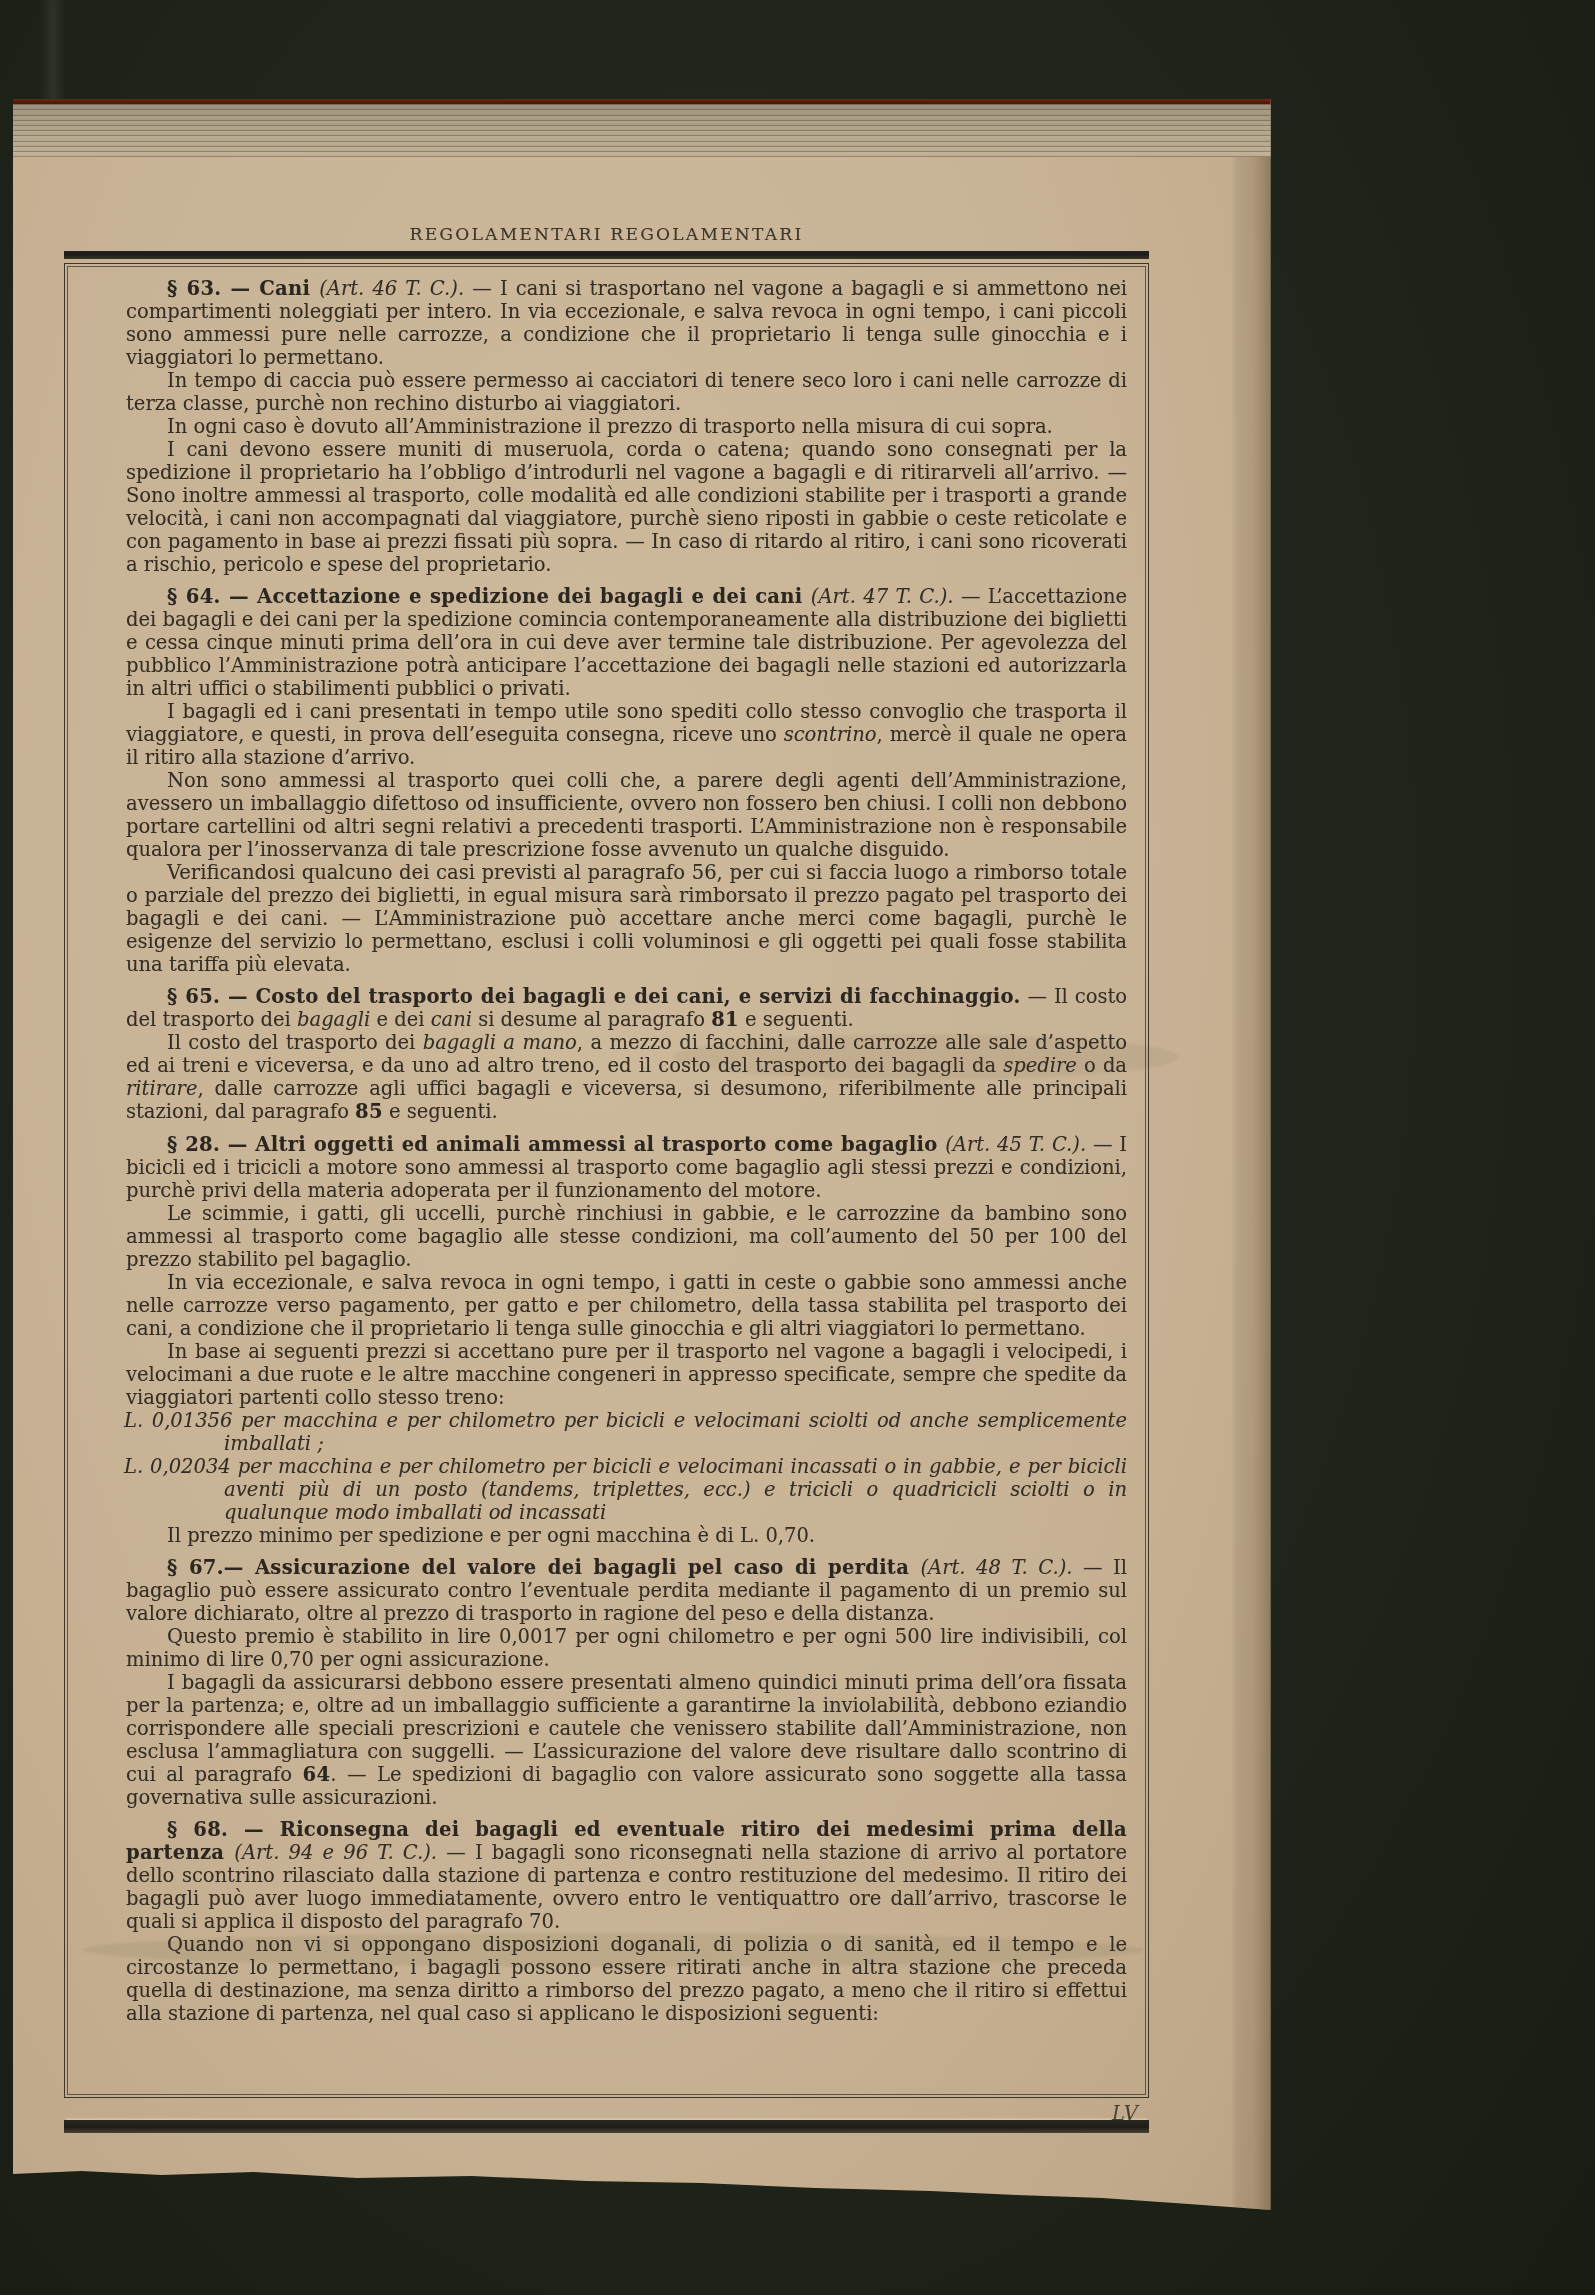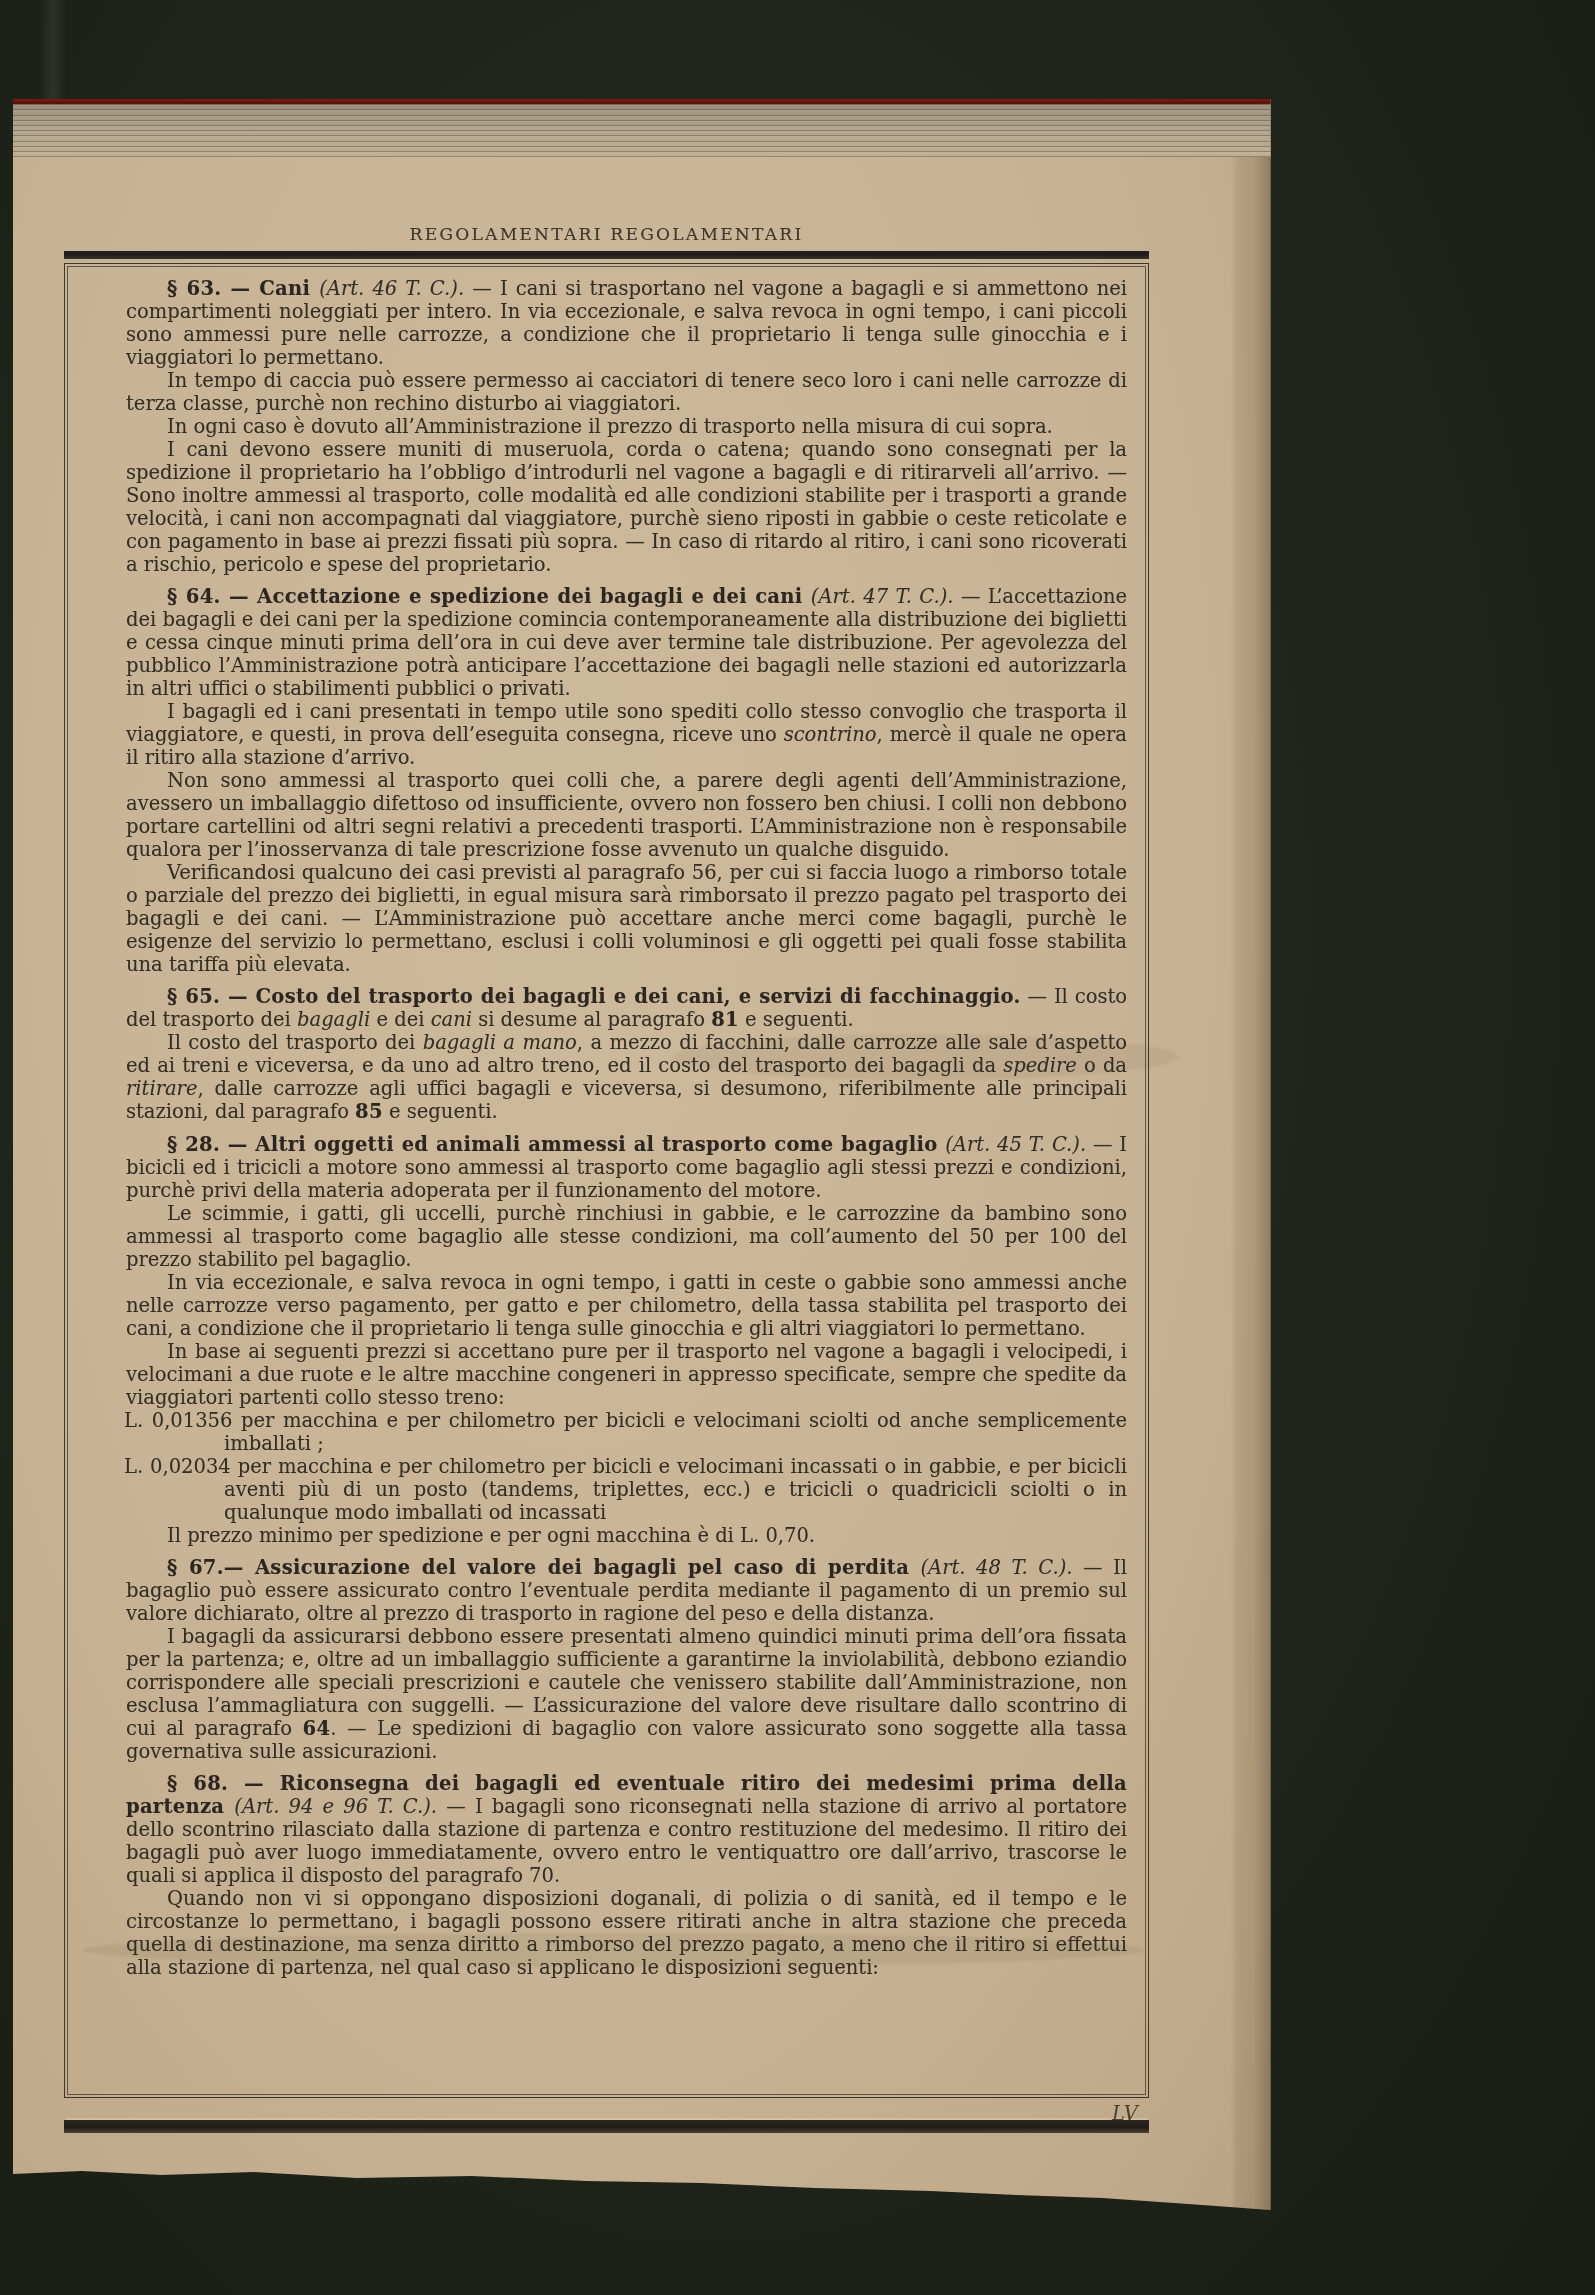--- a/index.html
+++ b/index.html
@@ -55,21 +55,21 @@
   }
   .content{
     position:absolute;left:86px;top:277px;width:1041px;
     font-size:19.5px;line-height:23px;color:#332e25;
     text-align:justify;
     text-shadow:0.2px 0.2px 0 rgba(40,30,20,0.22);
   }
   .content p{margin:0;}
   .content p.indent{text-indent:41px;margin-left:40px;}
   .content p.gap{margin-top:9.2px;}
-  .content p.list{padding-left:138px;text-indent:-100px;}
+  .content p.list{padding-left:138px;text-indent:-100px;font-style:italic;}
   .content b{font-weight:bold;color:#2b2620;letter-spacing:0.3px;}
   .content i{font-style:italic;}
   .page-num{
     position:absolute;left:1059px;top:2102px;width:80px;text-align:right;
     font-size:19.5px;letter-spacing:1.1px;color:#494130;font-style:italic;
   }
 </style>
 </head>
 <body>
 
@@ -101,19 +101,20 @@
     <p class="indent gap"><b>§ 65. — Costo del trasporto dei bagagli e dei cani, e servizi di facchinaggio.</b><span> — Il costo del trasporto dei </span><i>bagagli</i><span> e dei </span><i>cani</i><span> si desume al paragrafo </span><b>81</b><span> e seguenti.</span></p>
     <p class="indent"><span>Il costo del trasporto dei </span><i>bagagli a mano</i><span>, a mezzo di facchini, dalle carrozze alle sale d’aspetto ed ai treni e viceversa, e da uno ad altro treno, ed il costo del trasporto dei bagagli da </span><i>spedire</i><span> o da </span><i>ritirare</i><span>, dalle carrozze agli uffici bagagli e viceversa, si desumono, riferibilmente alle principali stazioni, dal paragrafo </span><b>85</b><span> e seguenti.</span></p>
     <p class="indent gap"><b>§ 28. — Altri oggetti ed animali ammessi al trasporto come bagaglio </b><i>(Art. 45 T. C.).</i><span> — I bicicli ed i tricicli a motore sono ammessi al trasporto come bagaglio agli stessi prezzi e condizioni, purchè privi della materia adoperata per il funzionamento del motore.</span></p>
     <p class="indent"><span>Le scimmie, i gatti, gli uccelli, purchè rinchiusi in gabbie, e le carrozzine da bambino sono ammessi al trasporto come bagaglio alle stesse condizioni, ma coll’aumento del 50 per 100 del prezzo stabilito pel bagaglio.</span></p>
     <p class="indent"><span>In via eccezionale, e salva revoca in ogni tempo, i gatti in ceste o gabbie sono ammessi anche nelle carrozze verso pagamento, per gatto e per chilometro, della tassa stabilita pel trasporto dei cani, a condizione che il proprietario li tenga sulle ginocchia e gli altri viaggiatori lo permettano.</span></p>
     <p class="indent"><span>In base ai seguenti prezzi si accettano pure per il trasporto nel vagone a bagagli i velocipedi, i velocimani a due ruote e le altre macchine congeneri in appresso specificate, sempre che spedite da viaggiatori partenti collo stesso treno:</span></p>
     <p class="list"><span>L. 0,01356 per macchina e per chilometro per bicicli e velocimani sciolti od anche semplicemente imballati ;</span></p>
     <p class="list"><span>L. 0,02034 per macchina e per chilometro per bicicli e velocimani incassati o in gabbie, e per bicicli aventi più di un posto (tandems, triplettes, ecc.) e tricicli o quadricicli sciolti o in qualunque modo imballati od incassati</span></p>
     <p class="indent"><span>Il prezzo minimo per spedizione e per ogni macchina è di L. 0,70.</span></p>
     <p class="indent gap"><b>§ 67.— Assicurazione del valore dei bagagli pel caso di perdita </b><i>(Art. 48 T. C.).</i><span> — Il bagaglio può essere assicurato contro l’eventuale perdita mediante il pagamento di un premio sul valore dichiarato, oltre al prezzo di trasporto in ragione del peso e della distanza.</span></p>
+    <p class="indent"><span>Questo premio è stabilito in lire 0,0017 per ogni chilometro e per ogni 500 lire indivisibili, col minimo di lire 0,70 per ogni assicurazione.</span></p>
     <p class="indent"><span>I bagagli da assicurarsi debbono essere presentati almeno quindici minuti prima dell’ora fissata per la partenza; e, oltre ad un imballaggio sufficiente a garantirne la inviolabilità, debbono eziandio corrispondere alle speciali prescrizioni e cautele che venissero stabilite dall’Amministrazione, non esclusa l’ammagliatura con suggelli. — L’assicurazione del valore deve risultare dallo scontrino di cui al paragrafo </span><b>64</b><span>. — Le spedizioni di bagaglio con valore assicurato sono soggette alla tassa governativa sulle assicurazioni.</span></p>
     <p class="indent gap"><b>§ 68. — Riconsegna dei bagagli ed eventuale ritiro dei medesimi prima della partenza </b><i>(Art. 94 e 96 T. C.).</i><span> — I bagagli sono riconsegnati nella stazione di arrivo al portatore dello scontrino rilasciato dalla stazione di partenza e contro restituzione del medesimo. Il ritiro dei bagagli può aver luogo immediatamente, ovvero entro le ventiquattro ore dall’arrivo, trascorse le quali si applica il disposto del paragrafo 70.</span></p>
     <p class="indent"><span>Quando non vi si oppongano disposizioni doganali, di polizia o di sanità, ed il tempo e le circostanze lo permettano, i bagagli possono essere ritirati anche in altra stazione che preceda quella di destinazione, ma senza diritto a rimborso del prezzo pagato, a meno che il ritiro si effettui alla stazione di partenza, nel qual caso si applicano le disposizioni seguenti:</span></p>
   </div>
 
 <div class="page-num">LV</div>
 
 
 </body></html>

